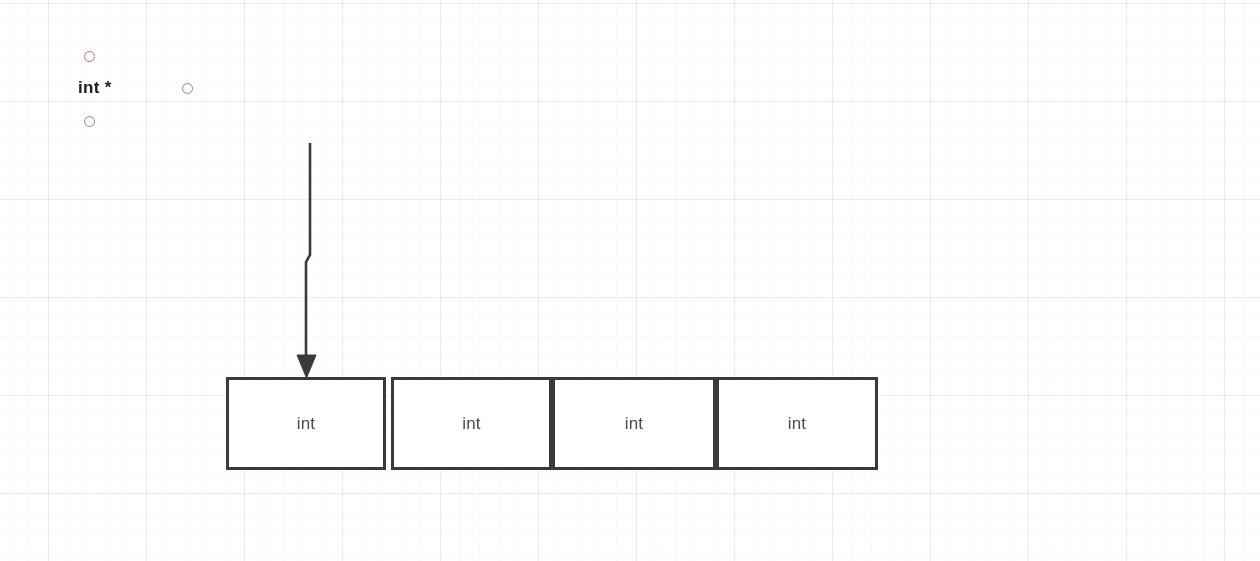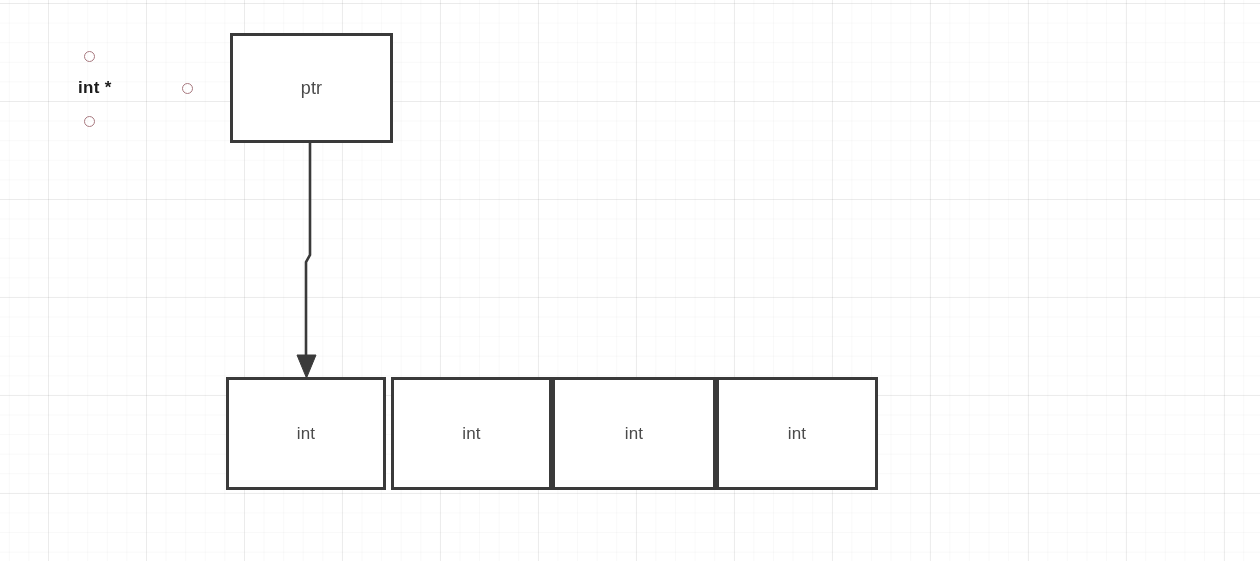--- a/index.html
+++ b/index.html
@@ -50,21 +50,21 @@
     left: 230px;
     top: 33px;
     width: 163px;
     height: 110px;
   }
   #ptr-box .node-label {
     color: #4a4a4a;
     font-size: 18px;
   }
 
-  .int-box { top: 377px; height: 113px; }
+  .int-box { top: 377px; height: 93px; }
   #int-box-0 { left: 226px;  width: 160px; }
   #int-box-1 { left: 391px;  width: 161px; }
   #int-box-2 { left: 552px;  width: 164px; }
   #int-box-3 { left: 716px;  width: 162px; }
 
   
   #connector-svg {
     position: absolute;
     left: 0;
     top: 0;
@@ -123,23 +123,20 @@
   <div class="handle" id="handle-bottom"></div>
   <div class="handle" id="handle-right"></div>
 
   <div id="type-label">int *</div>
 
   <svg id="connector-svg" viewBox="0 0 1260 561" xmlns="http://www.w3.org/2000/svg">
     <path d="M 310 143 L 310 255 L 306 262 L 306 370" fill="none" stroke="#3a3a3a" stroke-width="2.6" stroke-linecap="butt" stroke-linejoin="miter"></path>
     <polygon points="297,355 316,355 306.5,378" fill="#3a3a3a" stroke="#3a3a3a" stroke-width="1"></polygon>
   </svg>
 
-  <div class="node-box" id="ptr-box">
-    <span class="node-label">ptr</span>
-  </div>
 
   <div class="node-box int-box" id="int-box-0">
     <span class="node-label">int</span>
   </div>
   <div class="node-box int-box" id="int-box-1">
     <span class="node-label">int</span>
   </div>
   <div class="node-box int-box" id="int-box-2">
     <span class="node-label">int</span>
   </div>

